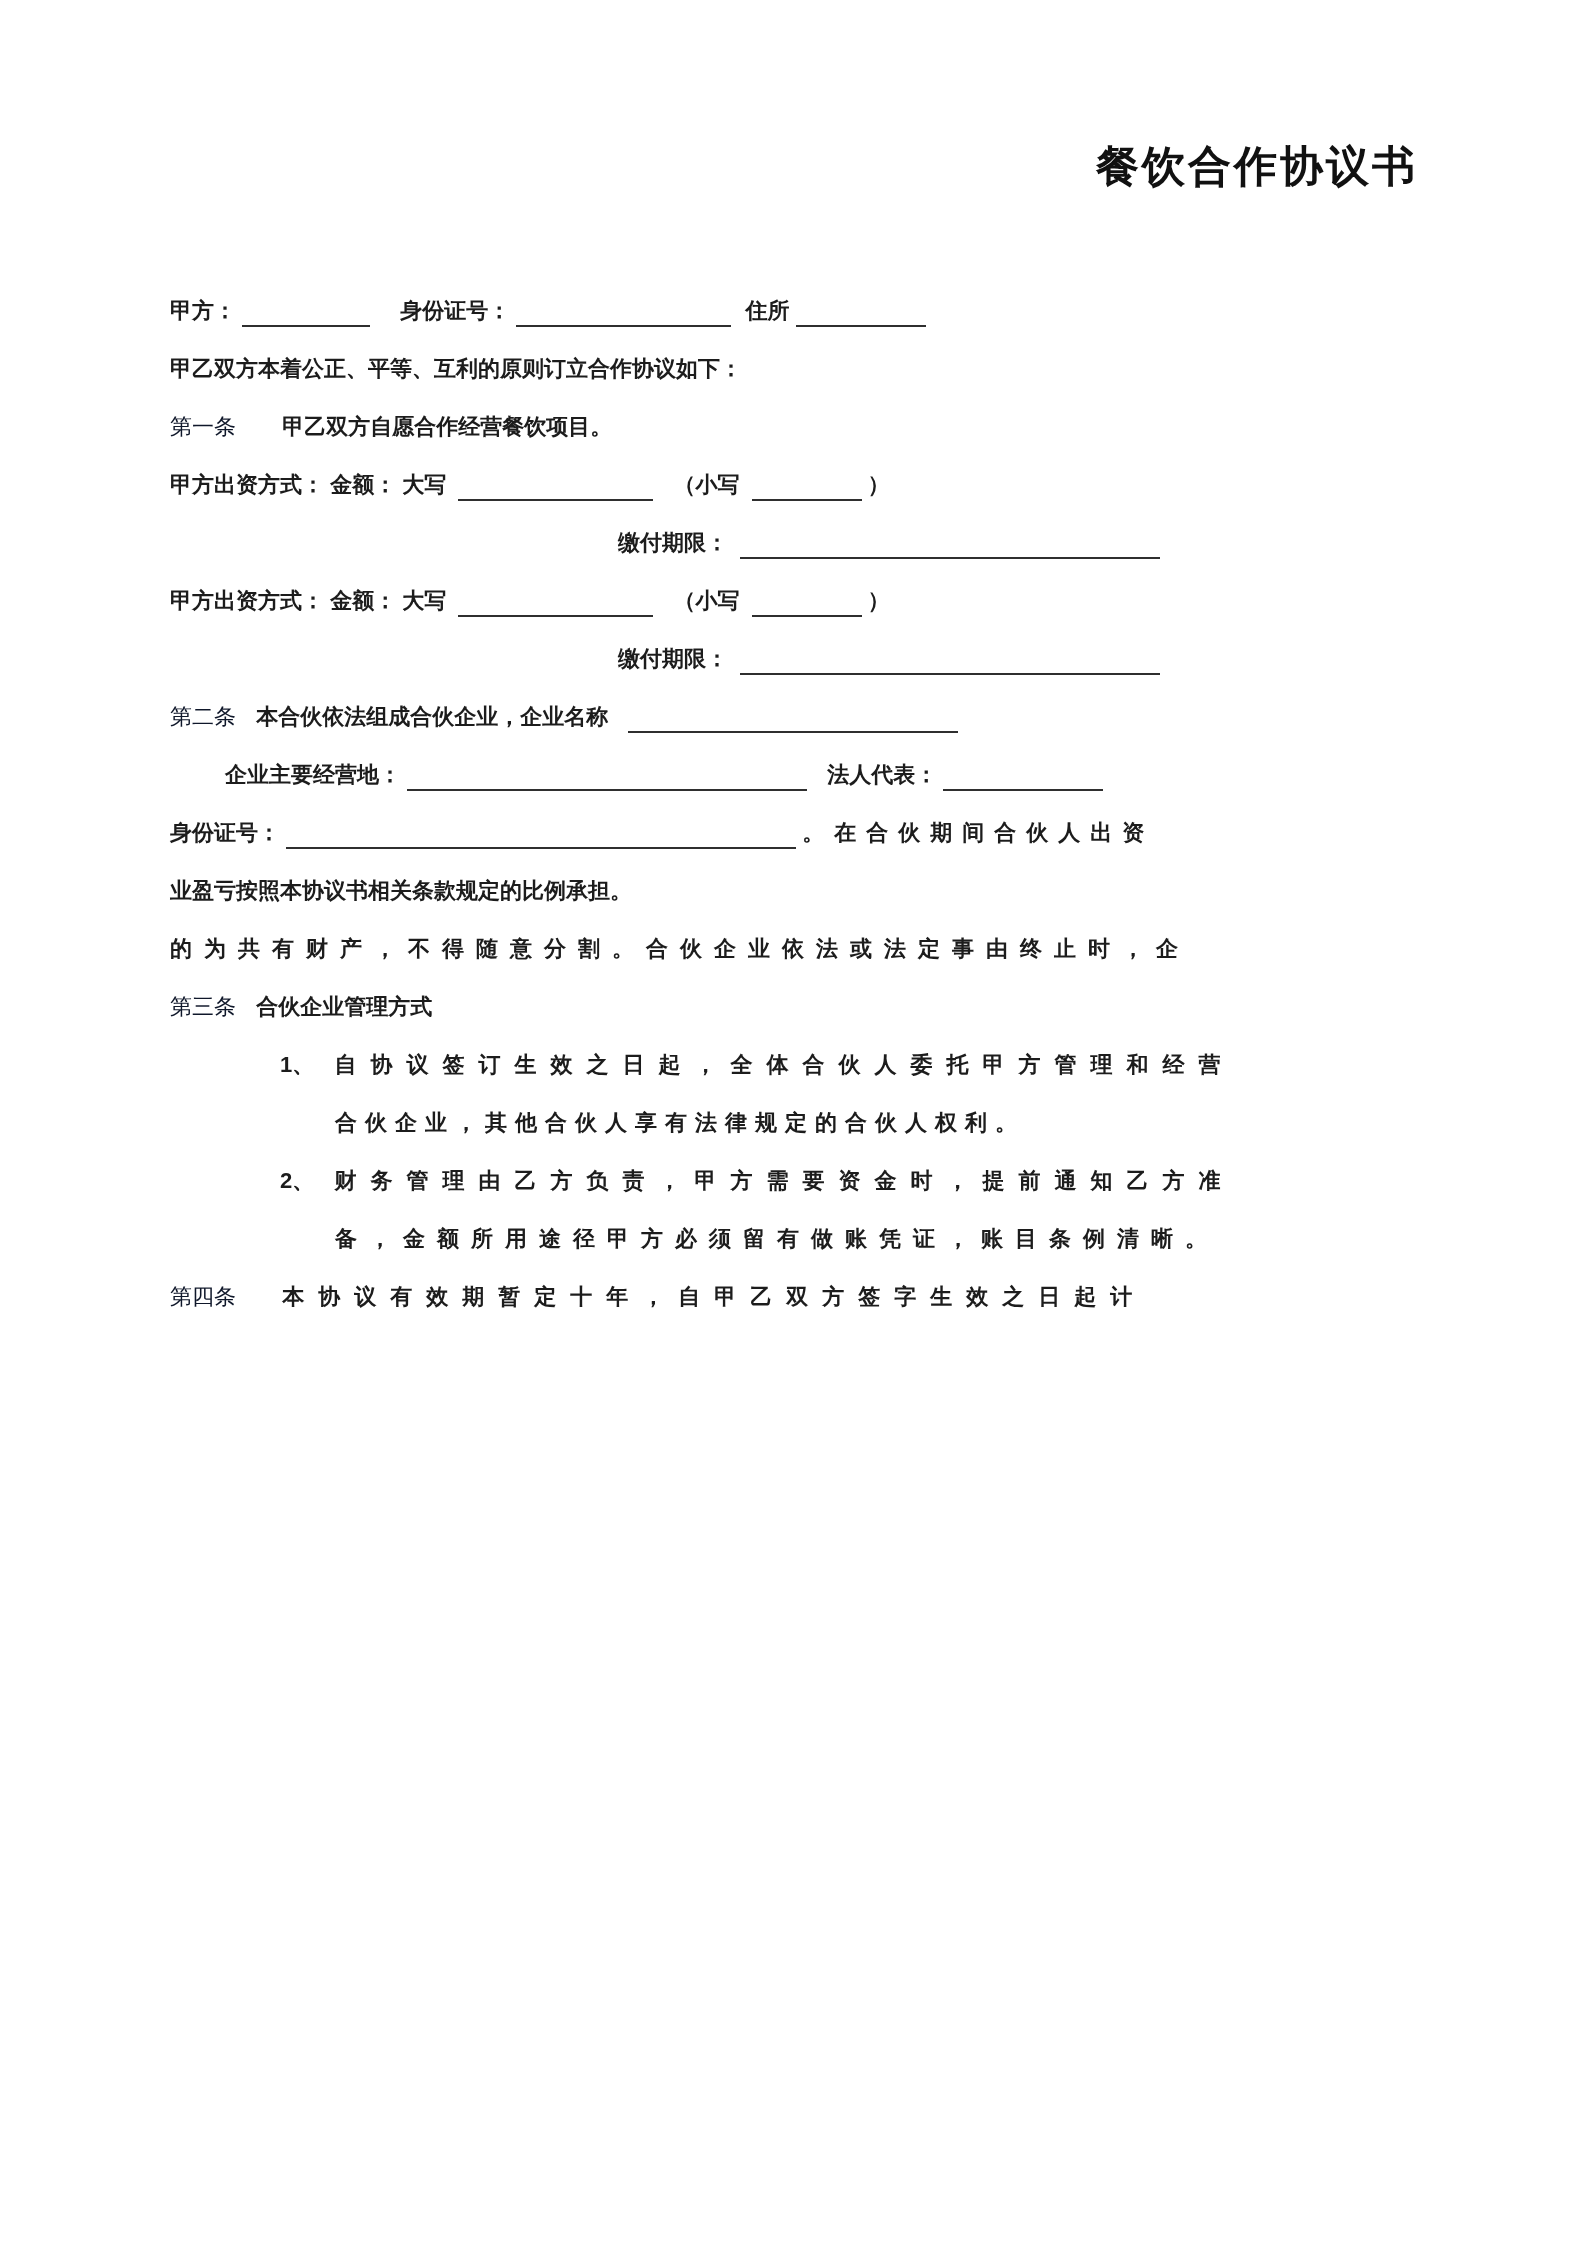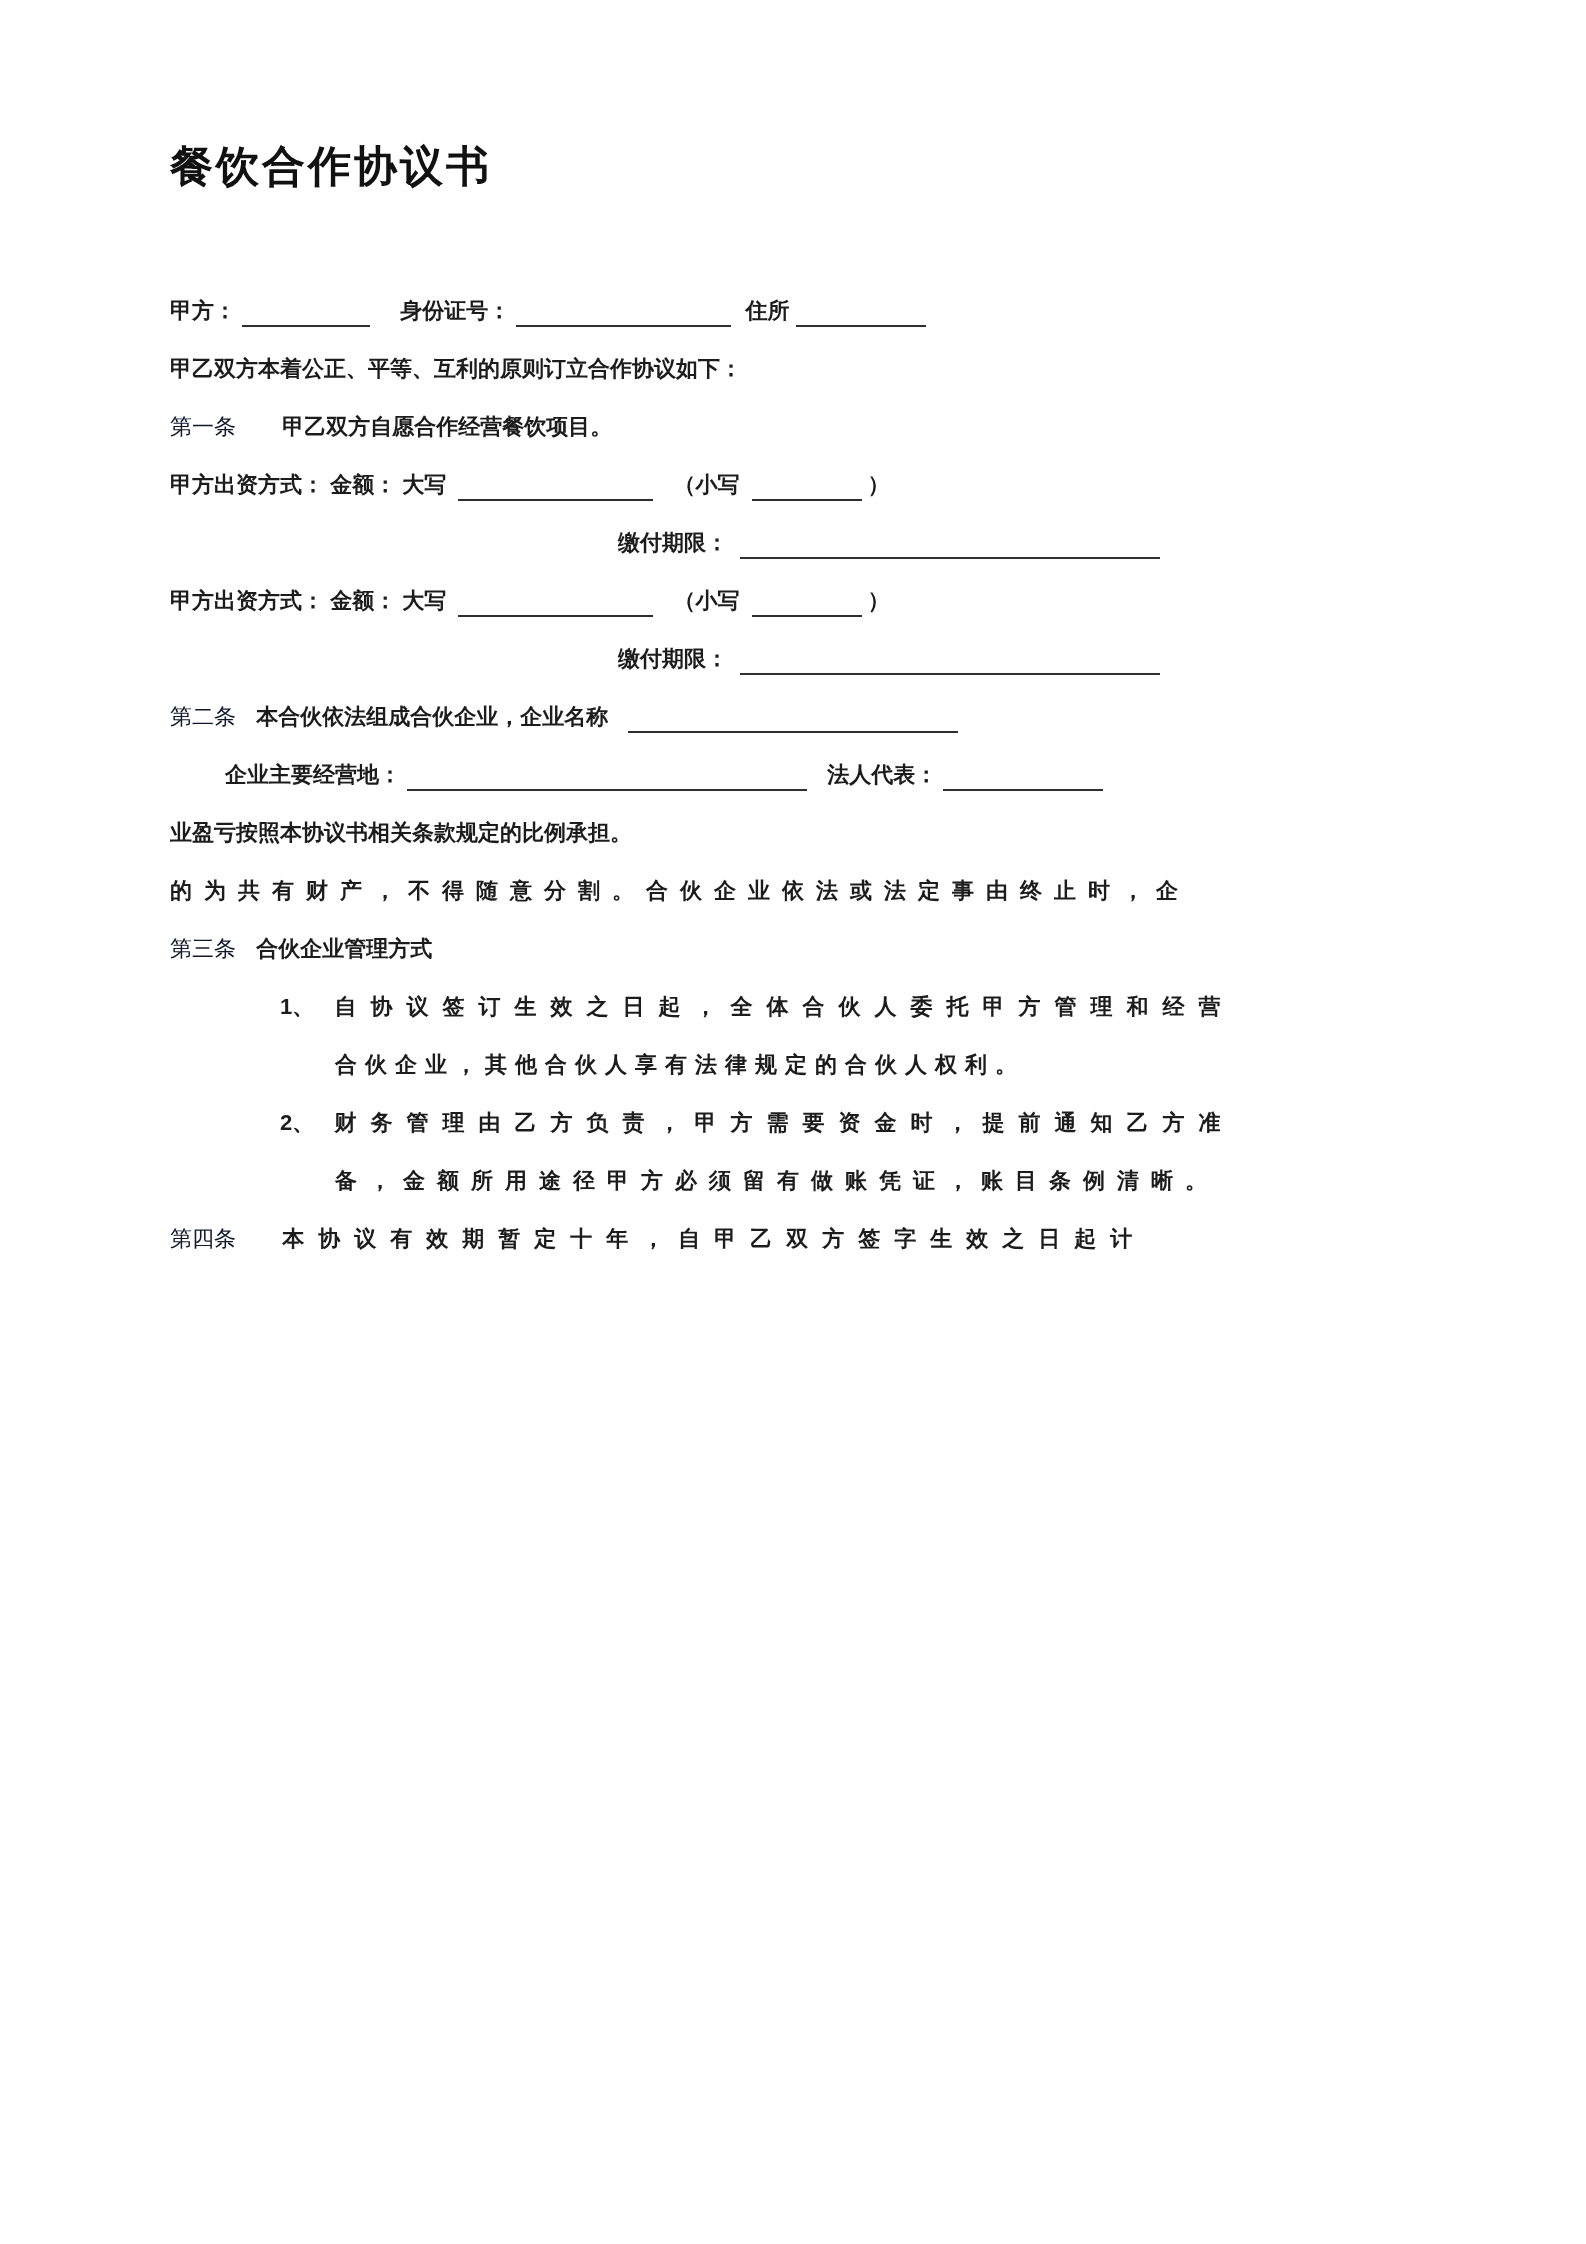--- a/index.html
+++ b/index.html
@@ -10,21 +10,21 @@
     width: 1586px;
     height: 2244px;
     margin: 0 auto;
     background: #ffffff;
     color: #1c1c1c;
     padding: 138px 168px 0 170px;
     overflow: hidden;
   }
 
   .doc-title {
-    text-align: left;
+    text-align: right;
     font-size: 43px;
     font-weight: bold;
     letter-spacing: 3px;
     color: #111111;
     margin-bottom: 86px;
   }
 
   .line {
     font-size: 22px;
     font-weight: bold;
@@ -140,20 +140,25 @@
     <span class="blank w330 ml14"></span>
   </div>
 
   <div class="line ind55">
     <span>企业主要经营地：</span>
     <span class="blank w400"></span>
     <span class="ml14">法人代表：</span>
     <span class="blank w160"></span>
   </div>
 
+  <div class="line">
+    <span>身份证号：</span>
+    <span class="blank w520"></span>
+    <span class="ls10">。在合伙期间合伙人出资</span>
+  </div>
 
   <div class="line">
     <span>业盈亏按照本协议书相关条款规定的比例承担。</span>
   </div>
 
   <div class="line ls12">
     <span>的为共有财产，不得随意分割。合伙企业依法或法定事由终止时，企</span>
   </div>
 
   <div class="line">

